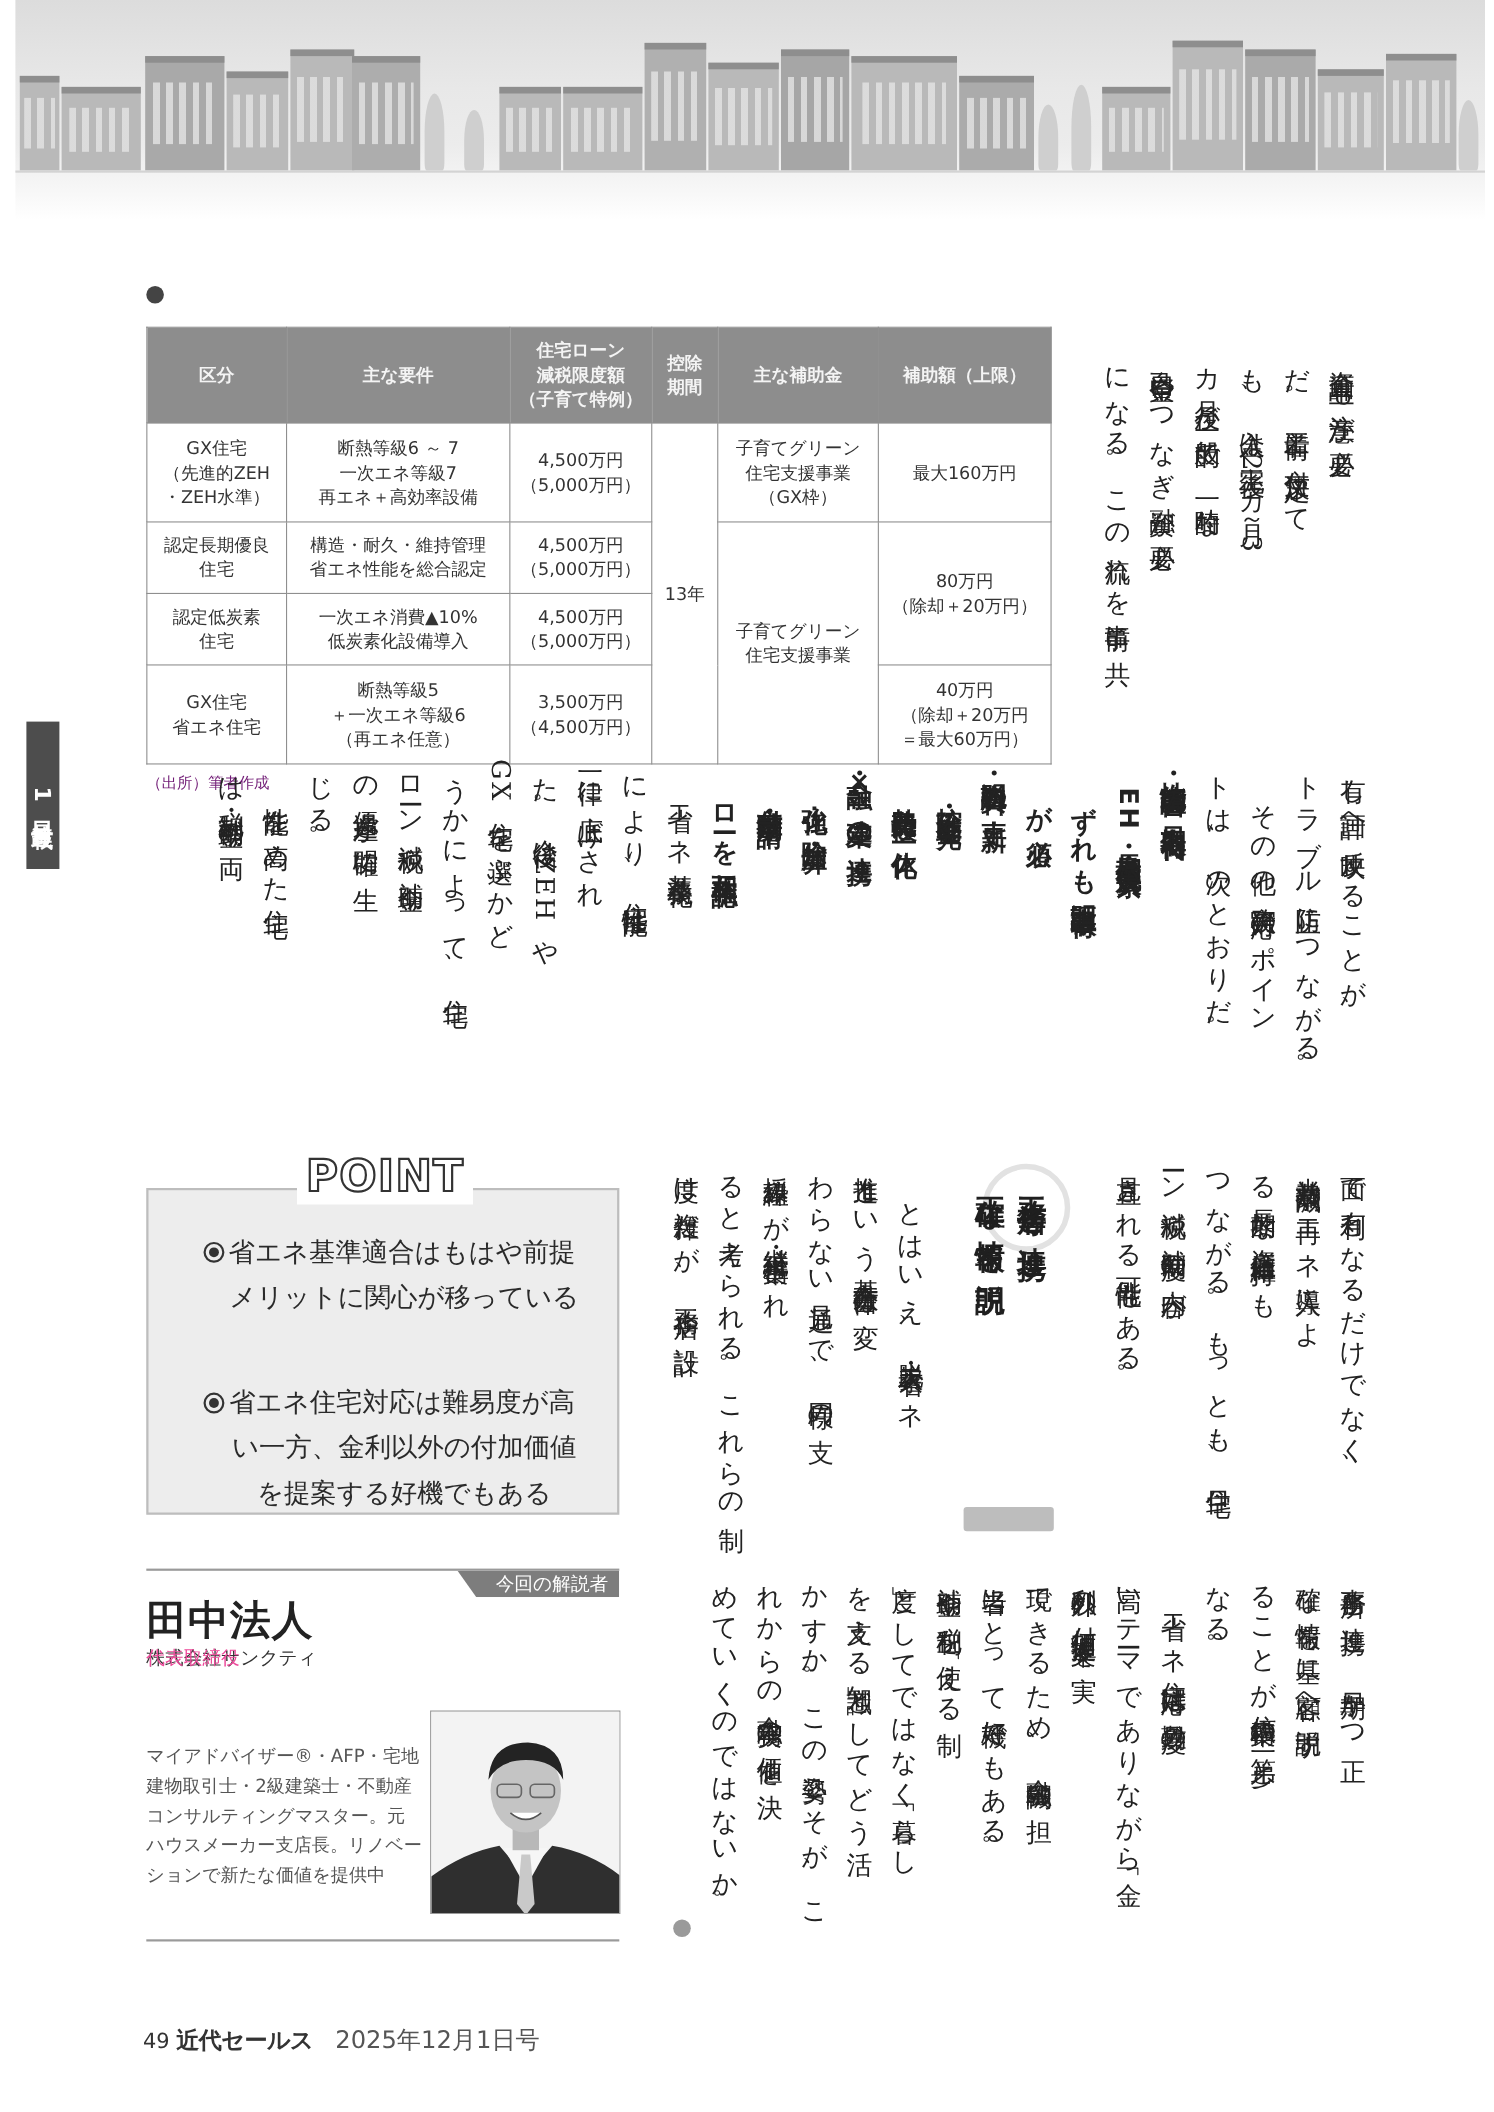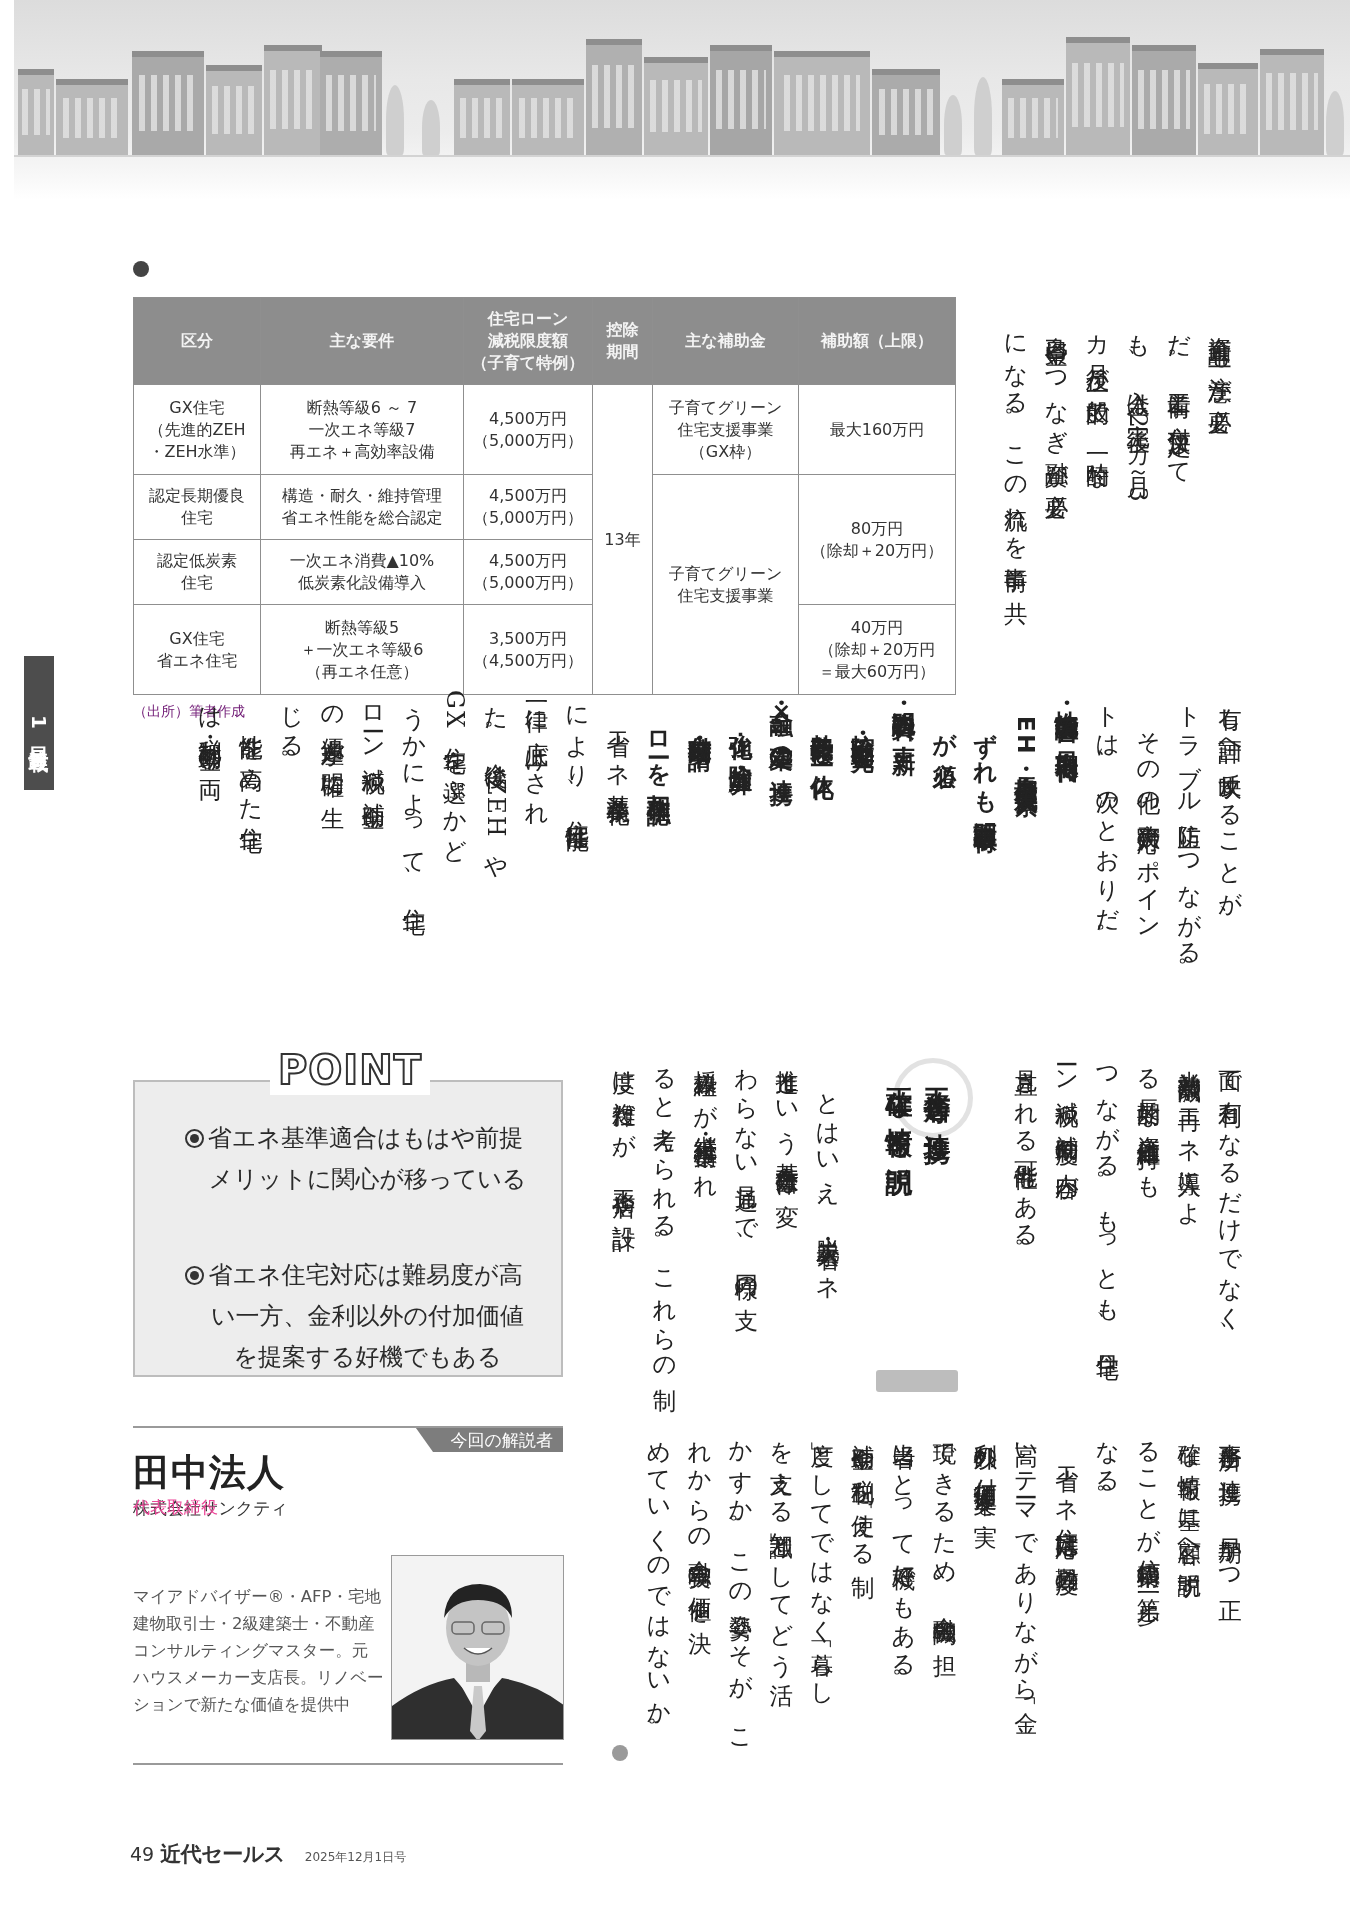--- a/index.html
+++ b/index.html
@@ -61,21 +61,21 @@
   .author-bio { left:133px; top:1583px; width:252px; font-size:16.5px; line-height:27px; color:#555; }
   .author-photo { left:391px; top:1555px; width:173px; height:185px; border:1.5px solid #9a9a9a; background:#f4f4f4; overflow:hidden; box-sizing:border-box; }
   .author-rule-bottom { left:133px; top:1763px; width:430px; height:2px; background:#9a9a9a; }
 
   .end-mark { left:612px; top:1745px; width:16px; height:16px; border-radius:50%; background:#9a9a9a; }
 
   
   .footer { left:130px; top:1840px; font-size:19px; color:#333; white-space:nowrap; }
   .footer .page { }
   .footer .mag { font-weight:bold; font-size:21px; margin-right:14px; letter-spacing:-0.5px;font-family:Liberation Mono, monospace; }
-  .footer .date { color:#555; font-size:12px; }
+  .footer .date { color:#555; font-size:22px; }
 </style>
 </head>
 <body>
 
 <div class="abs header-illus">
   <div class="skyline">
     <div class="bldg" style="left:4px;width:36px;height:80px"></div>
     <div class="bldg" style="left:42px;width:72px;height:70px"></div>
     <div class="bldg" style="left:118px;width:72px;height:98px;background:#a9a9a9"></div>
     <div class="bldg" style="left:192px;width:56px;height:84px"></div>

